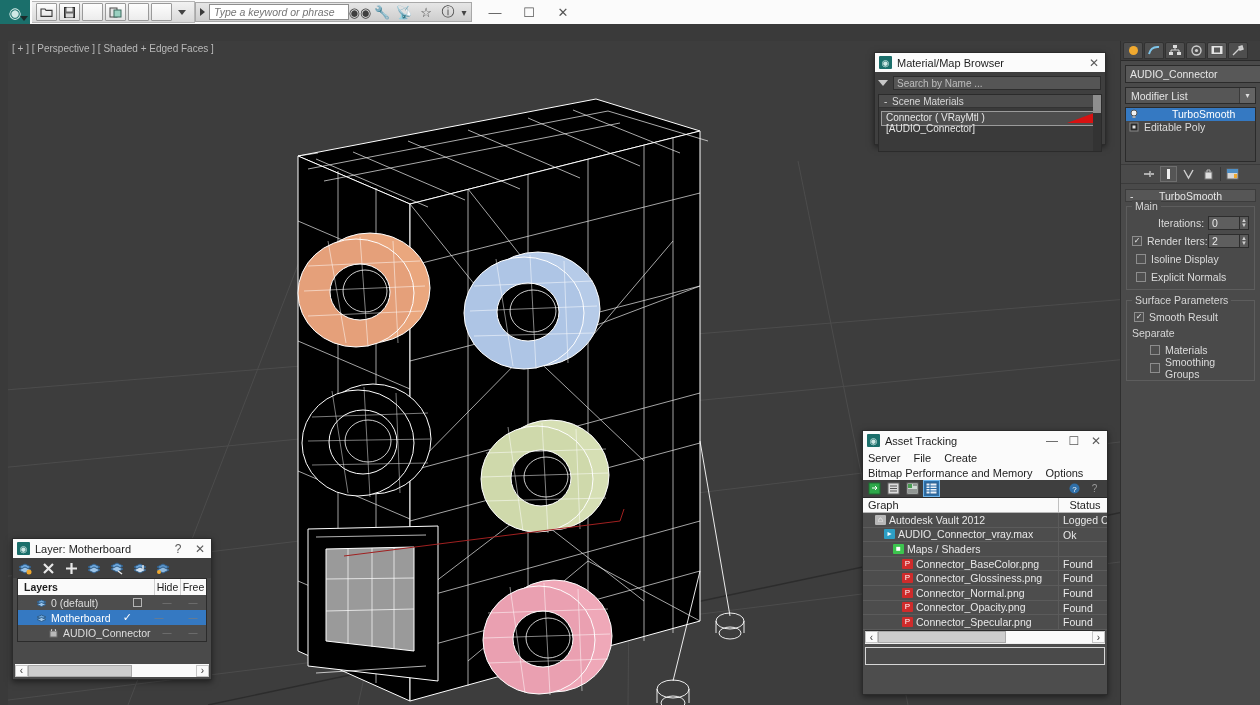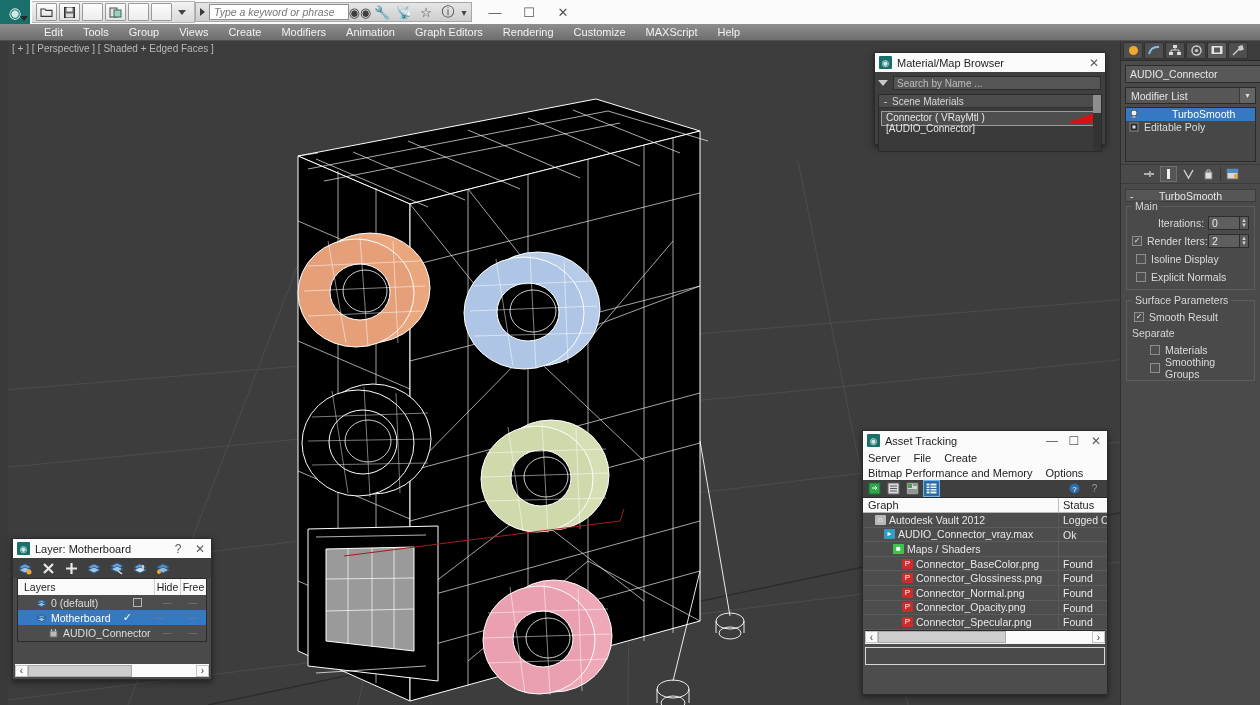--- a/index.html
+++ b/index.html
@@ -126,21 +126,21 @@
   .at-menu2 { height:15px; display:flex; align-items:center; padding-left:5px; gap:13px;
      background:#fbfbfb; }
   .at-menu2 span { color:#1d1d1d; font-size:11px; }
   .at-toolbar { height:18px; background:#3f3f3f; display:flex; align-items:center;
      padding-left:4px; gap:4px; border-bottom:1px solid #2a2a2a;}
   .at-tb-btn { width:15px;height:15px;display:flex;align-items:center;justify-content:center;}
   .at-tb-btn.sel { background:#2d6fa8; outline:1px solid #6fb3e8; }
   .at-head { height:15px; background:#fafafa; display:flex; color:#1d1d1d; font-size:11px;
     border-bottom:1px solid #b6b6b6; }
   .at-head .c1 { flex:1; padding-left:5px; line-height:15px; border-right:1px solid #c0c0c0;}
-  .at-head .c2 { width:48px; padding-left:4px; line-height:15px;}
+  .at-head .c2 { width:48px; padding-left:4px; line-height:15px;text-align:center;}
   .at-rows { background:#4d4d4d; }
   .at-row { height:14.6px; display:flex; font-size:10.5px; color:#e8e8e8;
     border-bottom:1px solid #5b5b5b; }
   .at-row .n { flex:1; display:flex; align-items:center; overflow:hidden; white-space:nowrap;
      border-right:1px solid #5b5b5b;}
   .at-row .s { width:48px; padding-left:4px; line-height:14.6px; overflow:hidden; white-space:nowrap;}
   .rowicon { width:11px;height:10px;margin-right:3px;display:inline-block;flex:none;
      font-size:8px;line-height:10px;text-align:center;border-radius:1px;}
   .at-hscroll { height:14px; background:#f0f0f0; border-top:1px solid #2b2b2b; display:flex;
      align-items:center; margin:0 2px;}
@@ -150,21 +150,21 @@
   .hs-thumb { position:absolute; left:0; top:0; width:60%; height:12px; background:#cdcdcd;
      border:1px solid #a9a9a9;}
   .at-status { height:18px; margin:3px 2px 2px 2px; background:#4a4a4a; border:1px solid #d7d7d7; }
 
   
   #layerwin { left:12px; top:538px; width:200px; height:142px; background:#4a4a4a;}
   .lw-toolbar { height:20px; background:#3f3f3f; display:flex; align-items:center;
      padding-left:5px; gap:9px; }
   .lw-tb { width:14px;height:14px;display:flex;align-items:center;justify-content:center; }
   .lw-head { height:16px; background:#fafafa; display:flex; color:#1d1d1d; font-size:10.5px;}
-  .lw-head .c1 { flex:1; padding-left:6px; line-height:16px;}
+  .lw-head .c1 { flex:1; padding-left:6px; line-height:16px;font-weight:bold;}
   .lw-head .c2 { width:26px; line-height:16px; text-align:center; border-left:1px solid #cfcfcf;}
   .lw-head .c3 { width:26px; line-height:16px; text-align:center; border-left:1px solid #cfcfcf;}
   .lw-rows { background:#4d4d4d; }
   .lw-row { height:15px; display:flex; align-items:center; font-size:10.5px; color:#dedede;}
   .lw-row.sel { background:#3579c2; color:#fff;gap:8px;}
   .lw-row .nm { flex:1; display:flex; align-items:center; overflow:hidden; white-space:nowrap;}
   .lw-row .hd { width:26px; text-align:center; color:#7d7d7d; font-size:9px;}
   .lw-row .fz { width:26px; text-align:center; color:#7d7d7d; font-size:9px;}
   .lw-chk { width:9px;height:9px;border:1px solid #b5b5b5;background:#4d4d4d;margin-right:12px;}
   .lw-hscroll { position:absolute; bottom:2px; left:2px; right:2px; height:13px;
@@ -270,34 +270,20 @@
       <span class="sz-icon">ⓘ</span>
       <span class="sz-dot">▾</span>
     </div>
     <div class="wincontrols">
       <div class="wc">—</div>
       <div class="wc">☐</div>
       <div class="wc">✕</div>
     </div>
   </div>
 
-  <div class="menubar">
-    <div class="menu-item">Edit</div>
-    <div class="menu-item">Tools</div>
-    <div class="menu-item">Group</div>
-    <div class="menu-item">Views</div>
-    <div class="menu-item">Create</div>
-    <div class="menu-item">Modifiers</div>
-    <div class="menu-item">Animation</div>
-    <div class="menu-item">Graph Editors</div>
-    <div class="menu-item">Rendering</div>
-    <div class="menu-item">Customize</div>
-    <div class="menu-item">MAXScript</div>
-    <div class="menu-item">Help</div>
-  </div>
 
   <div class="viewport">
     <div class="vp-label">[ + ] [ Perspective ] [ Shaded + Edged Faces ]</div>
 
     <svg class="vp-svg" width="1120" height="664" viewBox="0 0 1120 664">
       <defs>
         <linearGradient id="gfloor" x1="0" y1="0" x2="0" y2="1">
           <stop offset="0" stop-color="#3c3c3c"></stop>
             <stop offset="1" stop-color="#454545"></stop>
         </linearGradient>

